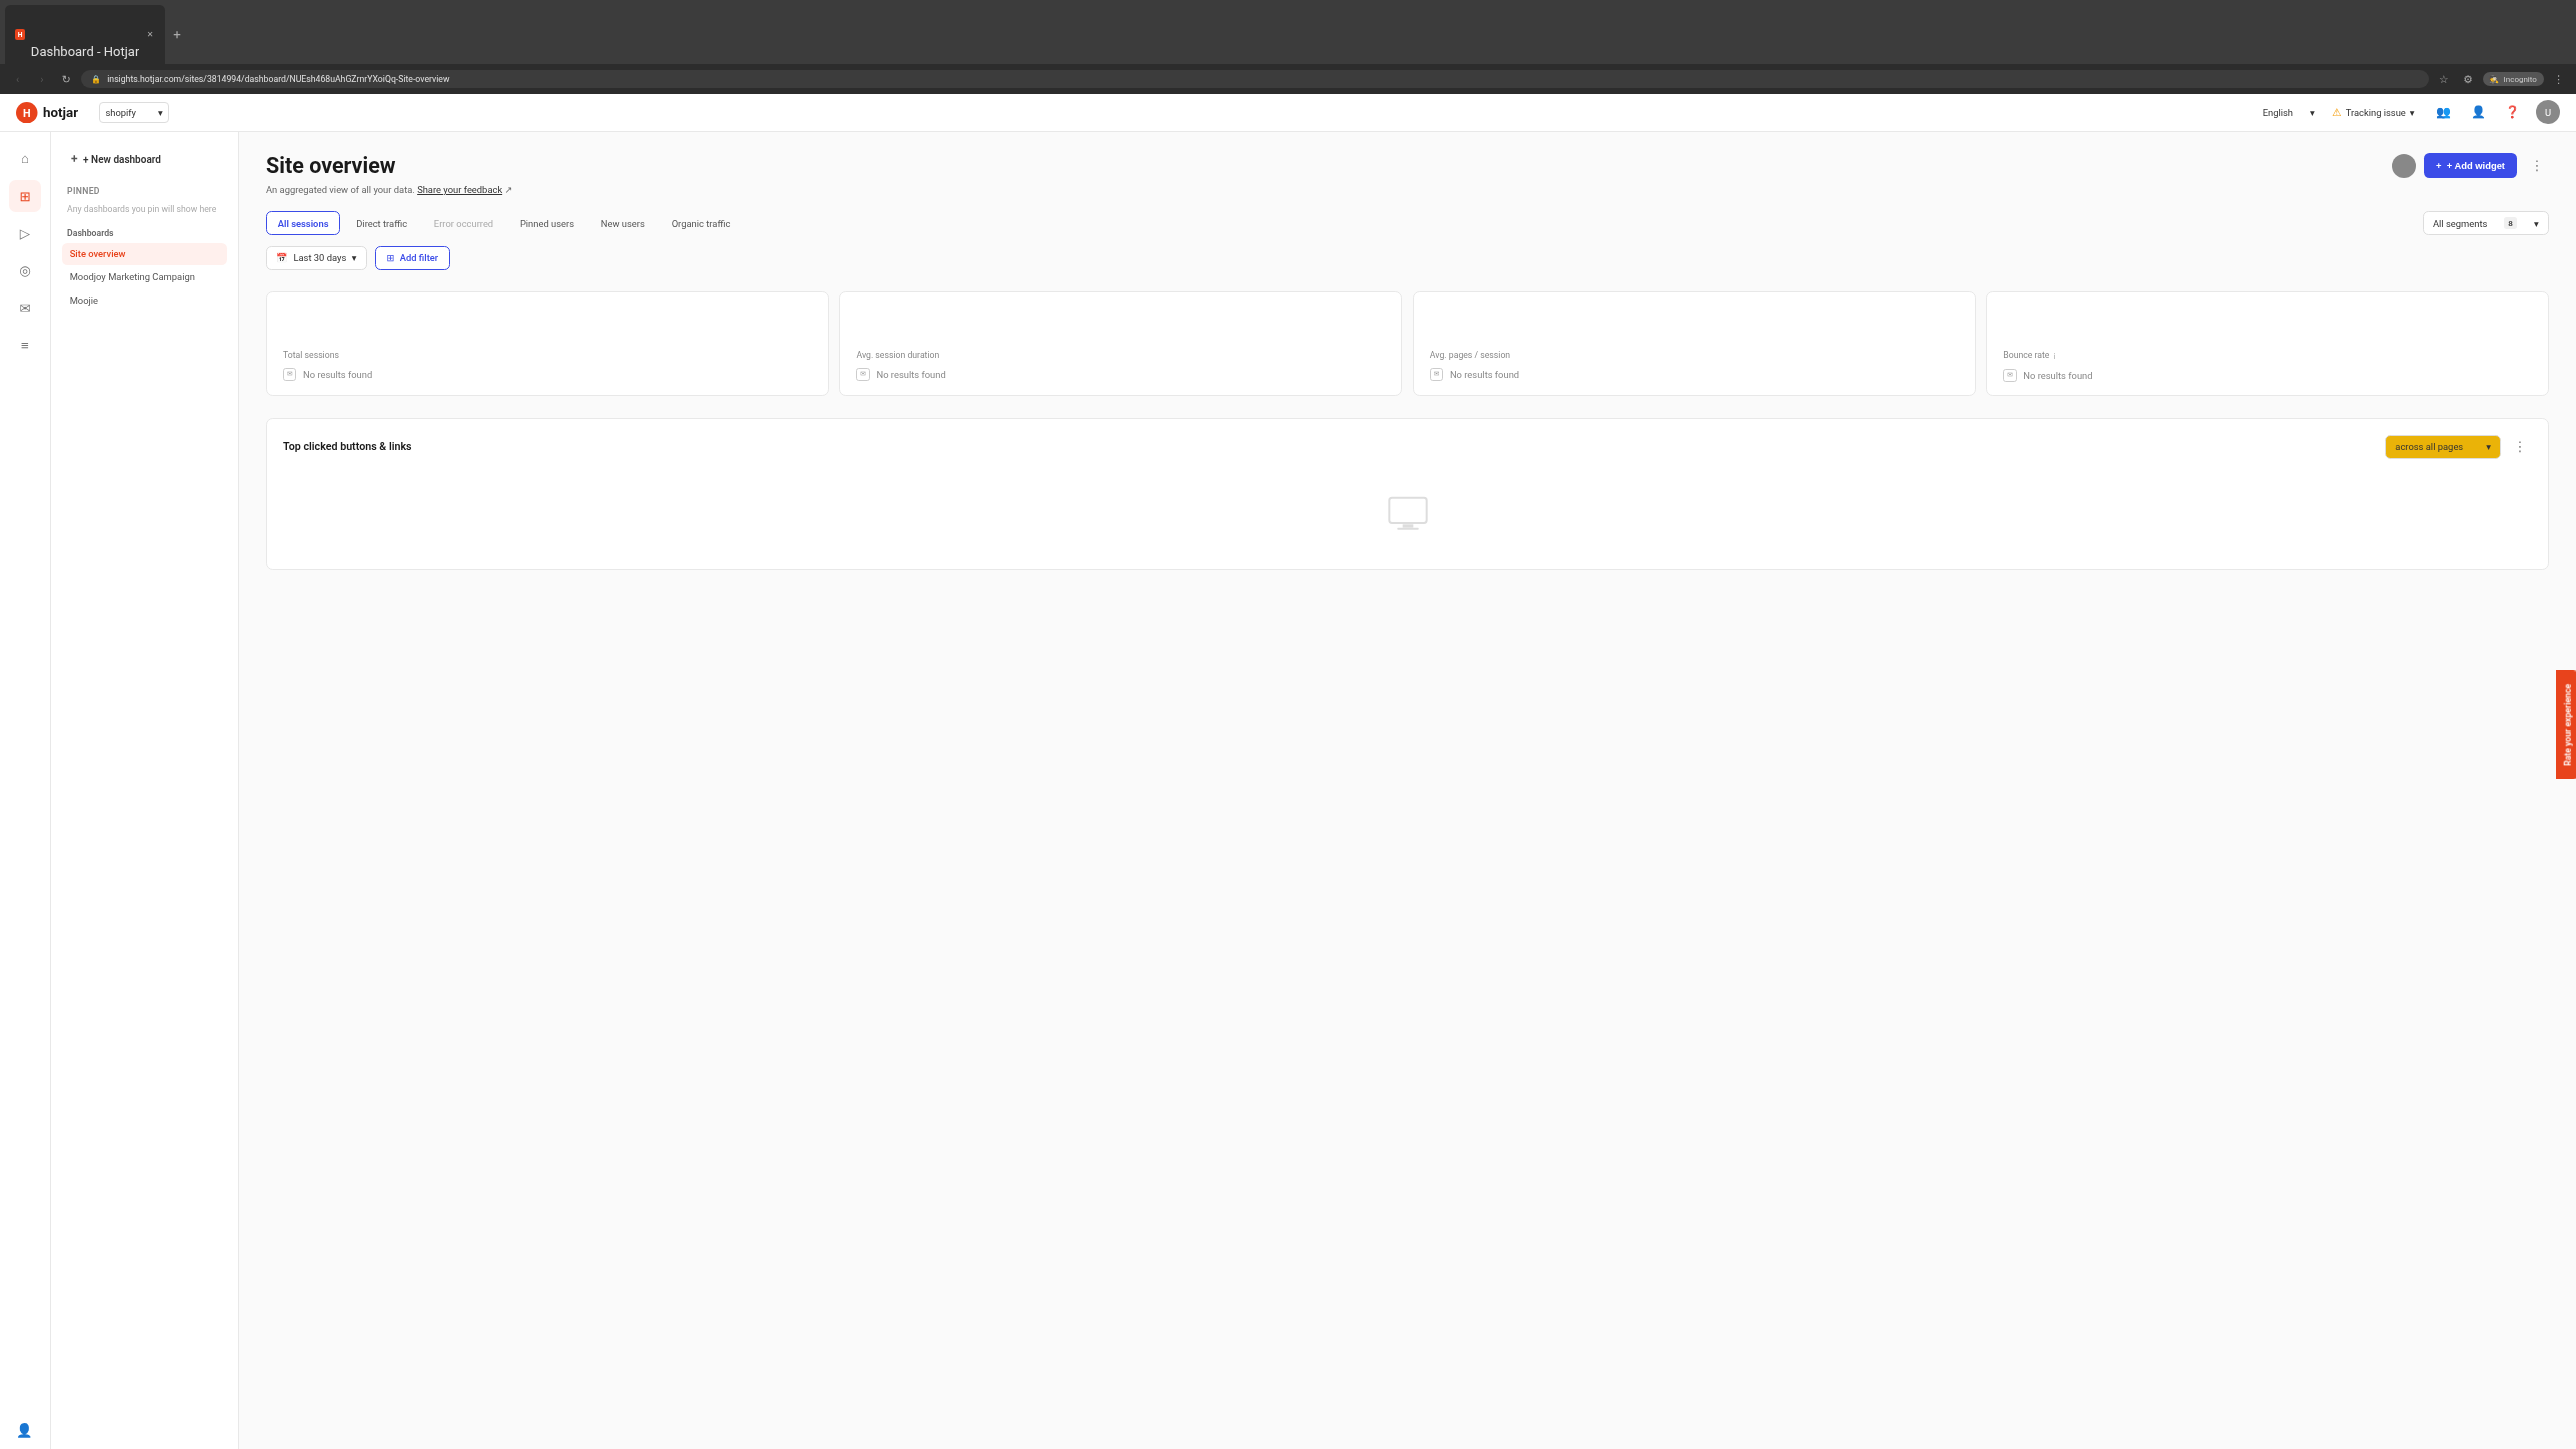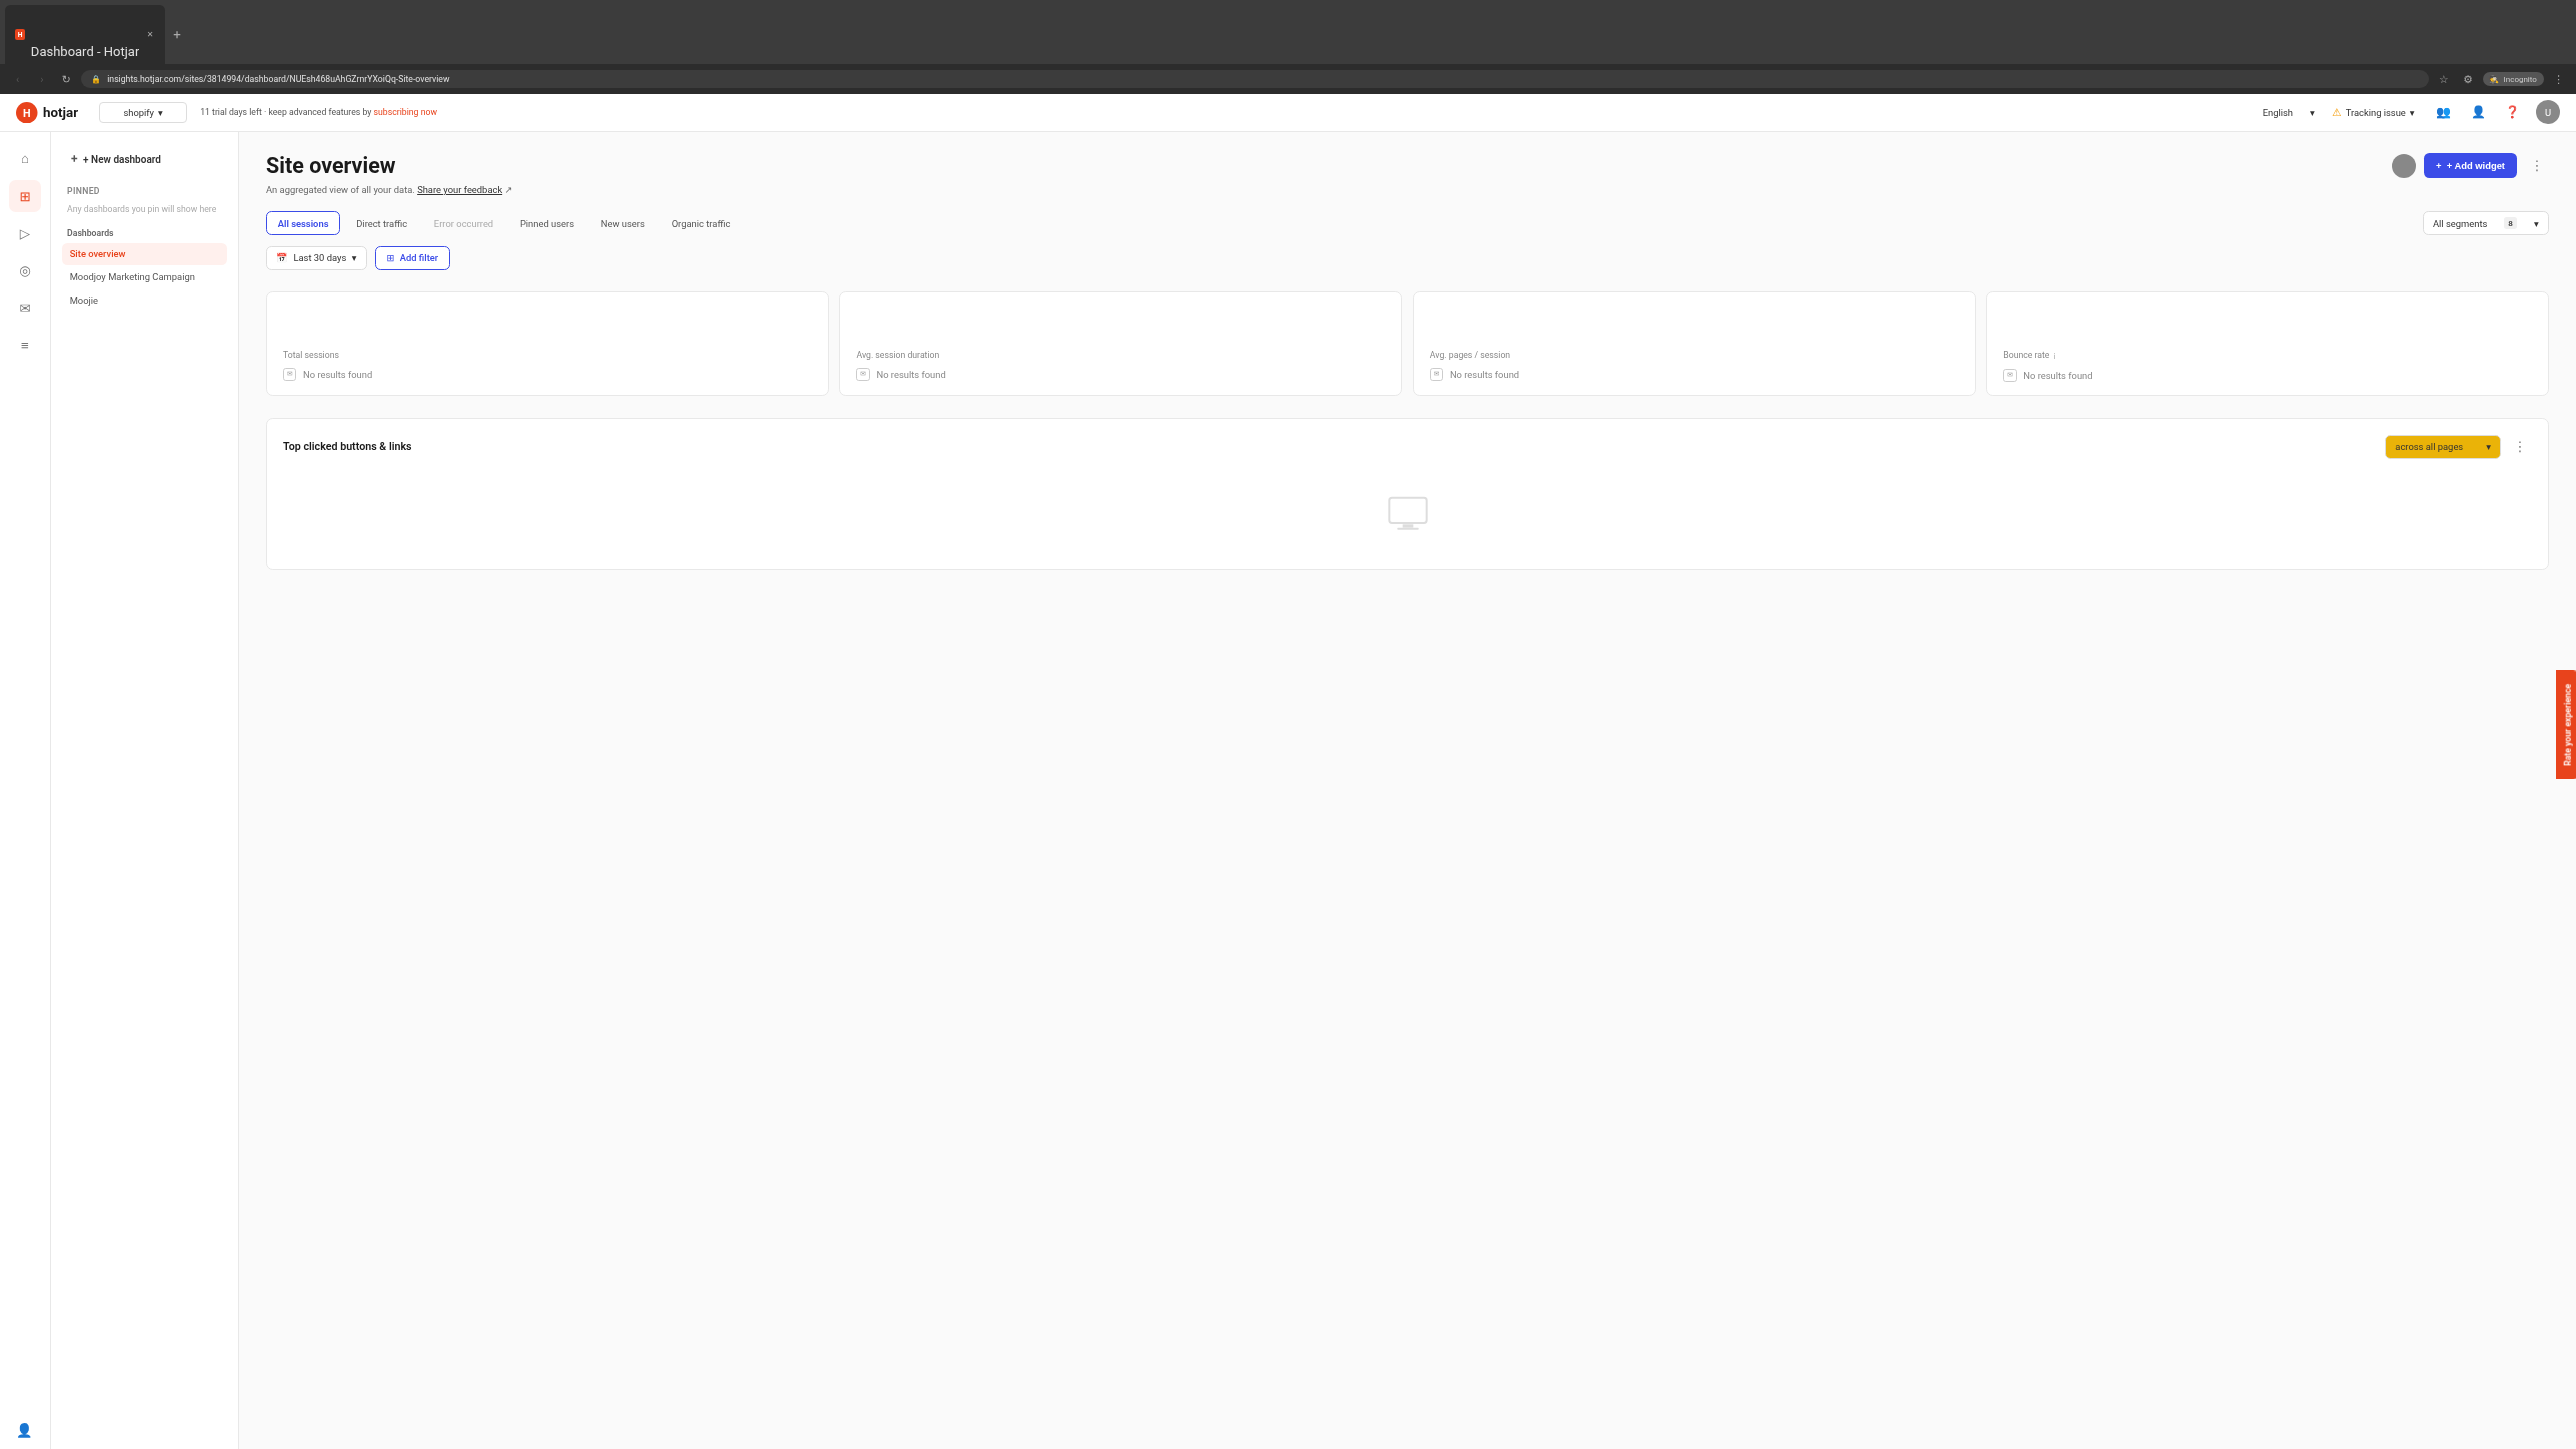--- a/index.html
+++ b/index.html
@@ -22,21 +22,21 @@
     .address-bar .url-text { color: #e0e0e0; font-size: 8.7px; flex: 1; }
     .browser-actions { display: flex; align-items: center; gap: 5.4px; }
     .browser-action-btn { color: #aaa; font-size: 10.7px; width: 19px; height: 19px; display: flex; align-items: center; justify-content: center; cursor: pointer; border-radius: 50%; }
     .incognito-badge { background: #555; color: #ccc; padding: 2.7px 6.7px; border-radius: 8px; font-size: 8px; display: flex; align-items: center; gap: 4px; }
 
     
     .app { display: flex; flex-direction: column; height: calc(100vh - 48px); background: white; }
     .top-bar { background: white; border-bottom: 0.7px solid #e8e8e8; padding: 0 16px; height: 38px; display: flex; align-items: center; gap: 13.4px; flex-shrink: 0; }
     .hotjar-logo { display: flex; align-items: center; gap: 5.4px; margin-right: 8px; }
     .hotjar-logo .logo-text { font-size: 13.4px; font-weight: 700; color: #1a1a1a; }
-    .site-selector { display: flex; align-items: center; gap: 4px; padding: 4px 23px; border: 0.7px solid #ddd; border-radius: 4px; cursor: pointer; font-size: 9.4px; color: #333; }
+    .site-selector { display: flex; align-items: center; gap: 22px; padding: 4px 5px; border: 0.7px solid #ddd; border-radius: 4px; cursor: pointer; font-size: 9.4px; color: #333; }
     .trial-notice { flex: 1; font-size: 8.7px; color: #555; }
     .trial-notice a { color: #e8431c; text-decoration: none; }
     .top-bar-actions { display: flex; align-items: center; gap: 10.7px; margin-left: auto; }
     .lang-selector { display: flex; align-items: center; gap: 17px; font-size: 9.4px; color: #333; cursor: pointer; }
     .tracking-issue { display: flex; align-items: center; gap: 4px; font-size: 9.4px; color: #333; cursor: pointer; padding: 4px 6.7px; border-radius: 4px; }
     .tracking-issue .warning-icon { color: #f59e0b; font-size: 10.7px; }
     .icon-btn { width: 24px; height: 24px; display: flex; align-items: center; justify-content: center; border-radius: 50%; cursor: pointer; color: #555; font-size: 12px; }
     .avatar { width: 24px; height: 24px; border-radius: 50%; background: #888; cursor: pointer; overflow: hidden; display: flex; align-items: center; justify-content: center; color: white; font-size: 9.4px; }
 
     
@@ -144,24 +144,20 @@
     <div class="hotjar-logo">
       <svg width="21.5" height="21.5" viewBox="0 0 32 32">
         <circle cx="16" cy="16" r="16" fill="#e8431c"></circle>
         <text x="16" y="22" text-anchor="middle" fill="white" font-size="16" font-weight="bold">H</text>
       </svg>
       <span class="logo-text">hotjar</span>
     </div>
     <div class="site-selector">
       <span>shopify</span>
       <span>▾</span>
-    </div>
-    <div class="trial-notice">
-      <span>11 trial days left · keep advanced features by</span>
-      <a>subscribing now</a>
     </div>
     <div class="top-bar-actions">
       <div class="lang-selector">
         <span>English</span>
         <span>▾</span>
       </div>
       <div class="tracking-issue">
         <span class="warning-icon">⚠</span>
         <span>Tracking issue</span>
         <span>▾</span>

